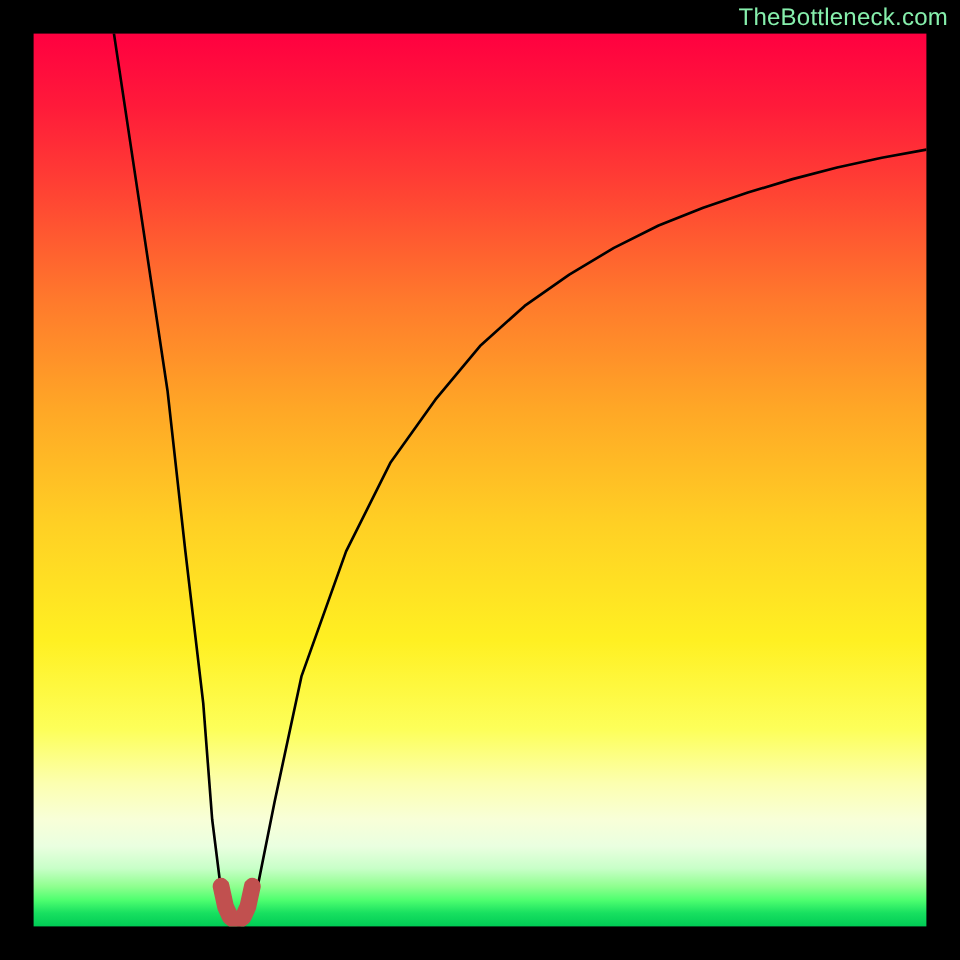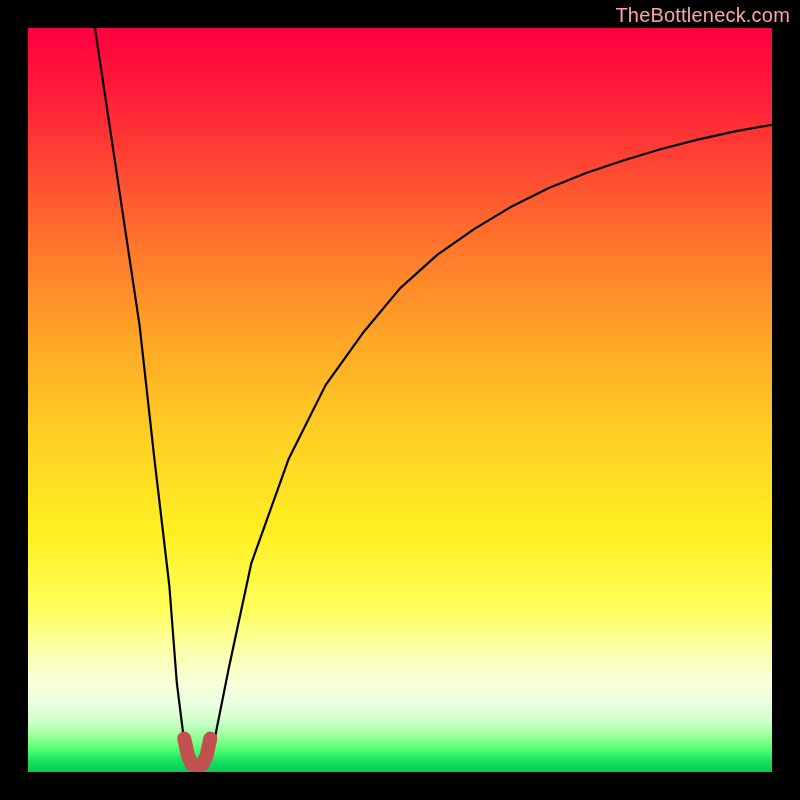--- a/index.html
+++ b/index.html
@@ -33,21 +33,21 @@
       #90ff90 95.5%,
       #50ff70 97%,
       #18e060 98.5%,
       #00cc55 100%
     );
   }
   .watermark {
     position: absolute;
     top: 4px;
     right: 10px;
-    color: #fca5a5;
+    color: #86efac;
     font-size: 20px;
     font-weight: 500;
     letter-spacing: 0.2px;
     user-select: none;
   }
   svg.curve {
     position: absolute;
     left: 0;
     top: 0;
     width: 744px;

